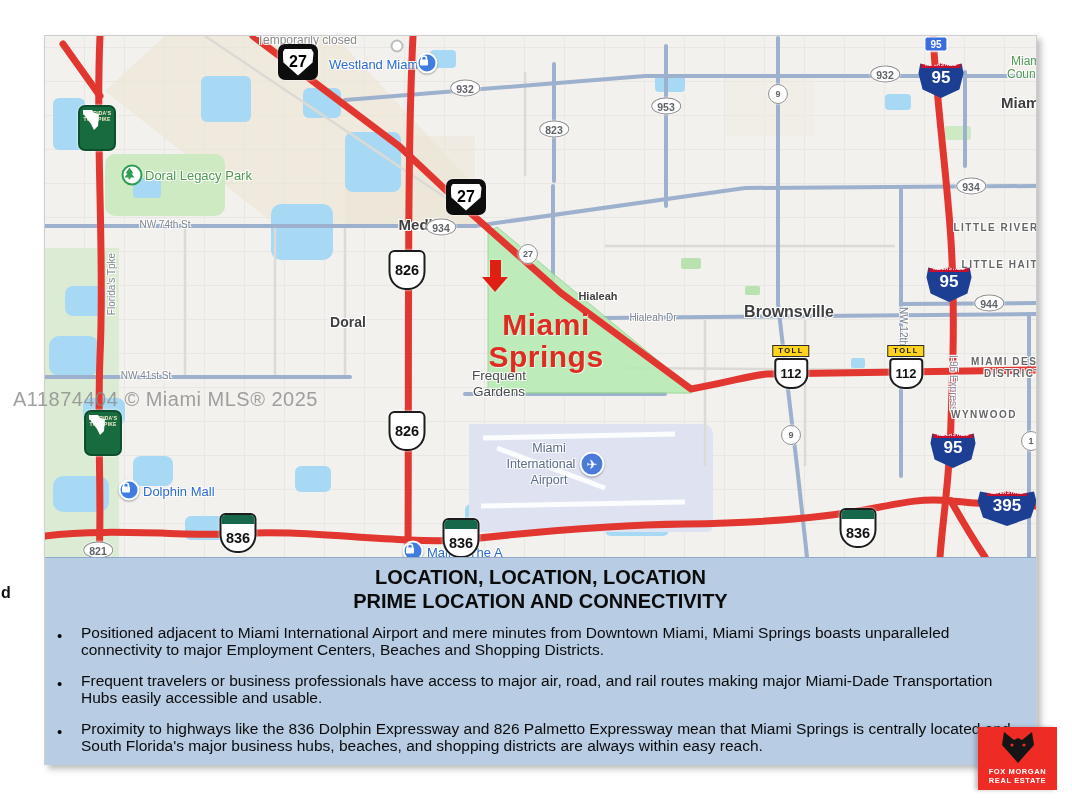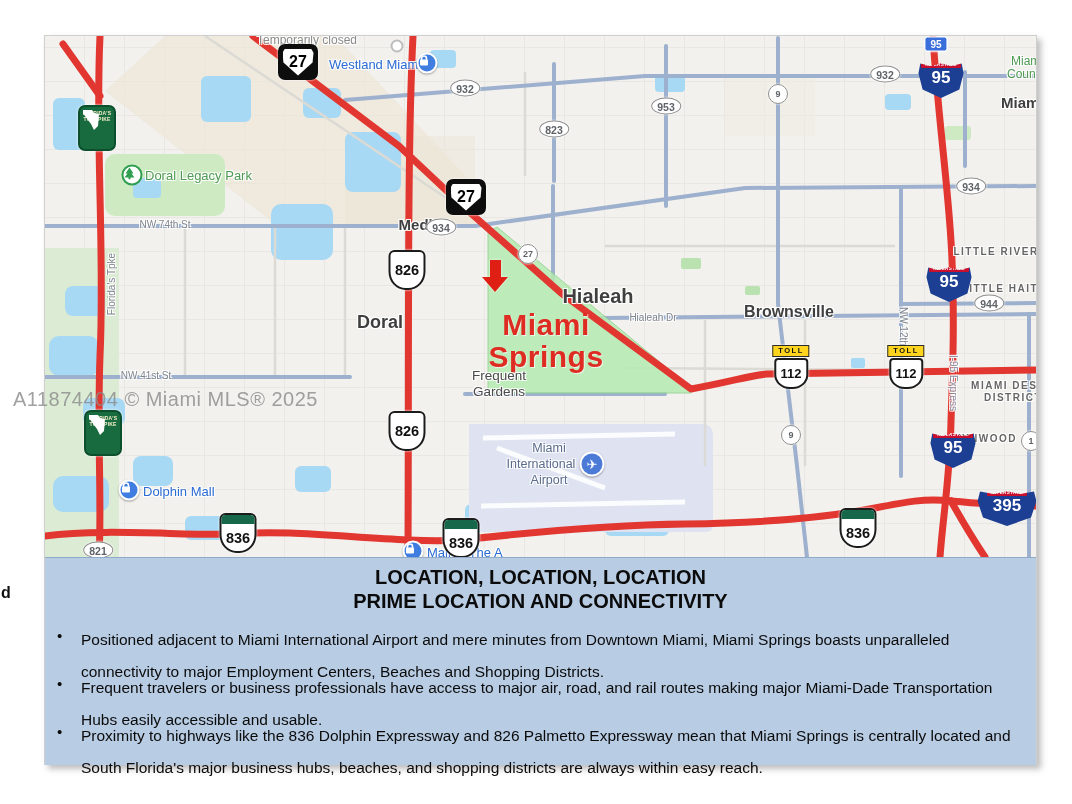--- a/index.html
+++ b/index.html
@@ -12,21 +12,21 @@
     background:
       repeating-linear-gradient(90deg, transparent 0 39px, #e9e7e3 39px 40px),
       repeating-linear-gradient(0deg, transparent 0 33px, #e9e7e3 33px 34px),
       #f2f1ee;}
   #map svg{position:absolute;left:0;top:0;}
   .lbl{position:absolute;transform:translate(-50%,-50%);white-space:nowrap;z-index:4;}
   .lbl.left{transform:translate(0,-50%);}
   .halo{text-shadow:-1px -1px 0 rgba(255,255,255,.95),1px -1px 0 rgba(255,255,255,.95),
         -1px 1px 0 rgba(255,255,255,.95),1px 1px 0 rgba(255,255,255,.95);}
   .city{color:#3f3f3f;font-weight:bold;}
-  .hood{color:#666;font-weight:bold;font-size:10px;letter-spacing:1.5px;margin-top:24px;}
+  .hood{color:#666;font-weight:bold;font-size:10px;letter-spacing:1.5px;}
   .street{color:#80858f;font-size:10px;}
   .poi-blue{color:#2a6bd3;font-size:13px;font-weight:500;}
   .park-green{color:#4e9a52;font-size:13px;}
   .vtext{transform:translate(-50%,-50%) rotate(90deg);}
   .vtext-up{transform:translate(-50%,-50%) rotate(-90deg);}
   .ms-red{color:#df2c22;font-weight:bold;font-size:30px;letter-spacing:.5px;
     text-shadow:1px 1px 0 rgba(255,255,255,.65);}
   
   .shield{position:absolute;transform:translate(-50%,-50%);z-index:5;filter:drop-shadow(0 0 1px #fff);}
   .ishield{width:46px;height:40px;background:#1c3f94;
@@ -74,21 +74,21 @@
   .red-arrow{display:flex;flex-direction:column;align-items:center;z-index:6;filter:drop-shadow(0 0 1px rgba(255,255,255,.8));}
   .red-arrow .shaft{width:11px;height:17px;background:#e01f14;}
   .red-arrow .head{width:0;height:0;border-left:13px solid transparent;border-right:13px solid transparent;
     border-top:15px solid #e01f14;}
   
   #panel{position:absolute;left:0;top:521px;width:991px;height:207px;background:#b8cce4;
     border-top:1px solid #8fa9c8;}
   .ptitle{position:absolute;left:0;width:100%;text-align:center;font-weight:bold;font-size:20px;color:#0b0b0b;}
   .bullet-row{position:absolute;left:12px;width:965px;display:flex;color:#0b0b0b;}
   .bullet-dot{width:24px;flex:none;font-size:15px;line-height:23px;}
-  .bullet-text{flex:1;font-size:15.5px;line-height:32px;}
+  .bullet-text{flex:1;font-size:15.5px;line-height:17px;}
   
   #watermark{position:absolute;left:13px;top:388px;font-size:20px;color:#8a8a8a;opacity:.8;
     letter-spacing:.5px;z-index:9;}
   #left-fragment{position:absolute;left:1px;top:584px;font-size:16px;font-weight:bold;color:#111;z-index:9;}
   #logo{position:absolute;left:978px;top:727px;width:79px;height:63px;background:#ee2b24;z-index:10;
     display:flex;flex-direction:column;align-items:center;justify-content:flex-end;padding-bottom:5px;
     box-sizing:border-box;box-shadow:-3px 0 4px rgba(100,100,100,.4);}
   #logo .fox{position:absolute;top:4px;left:50%;transform:translateX(-50%);}
   .logo-line{color:#fff;font-size:7.5px;font-weight:bold;letter-spacing:.6px;line-height:9px;}
 </style>
@@ -246,23 +246,23 @@
       </div>
 
       <div class="pin red-arrow" style="left:450px;top:240px;">
         <div class="shaft"></div>
           <div class="head"></div>
       </div>
 
       <div class="lbl ms-red" style="left:501px;top:289px;">Miami</div>
       <div class="lbl ms-red" style="left:501px;top:321px;">Springs</div>
 
-      <div class="lbl city halo" style="left:553px;top:260px;font-size:20px;font-weight:600;">Hialeah</div>
+      <div class="lbl city halo" style="left:553px;top:260px;font-size:11px;font-weight:600;">Hialeah</div>
       <div class="lbl street halo" style="left:608px;top:281px;">Hialeah Dr</div>
-      <div class="lbl city halo" style="left:303px;top:286px;font-size:18px;font-weight:600;margin-left:32px;">Doral</div>
+      <div class="lbl city halo" style="left:303px;top:286px;font-size:14px;font-weight:600;">Doral</div>
 
       <div class="lbl halo" style="left:454px;top:339px;font-size:13.5px;color:#4a4a4a;">Frequent</div>
       <div class="lbl halo" style="left:454px;top:355px;font-size:13.5px;color:#4a4a4a;">Gardens</div>
 
       <div class="lbl city halo" style="left:744px;top:276px;font-size:16px;font-weight:600;">Brownsville</div>
 
       <div class="shield tollshield" style="left:746px;top:331px;">
         <div class="tollband">TOLL</div>
         <div class="tollbody">112</div>
       </div>
@@ -365,14 +365,23 @@
       <div class="bullet-row" style="top:162px;">
         <div class="bullet-dot">•</div>
         <div class="bullet-text">Proximity to highways like the 836 Dolphin Expressway and 826 Palmetto Expressway mean that Miami Springs is centrally located and South Florida's major business hubs, beaches, and shopping districts are always within easy reach.</div>
       </div>
     </div>
   </div>
 
   <div id="watermark">A11874404 © Miami MLS® 2025</div>
   <div id="left-fragment">d</div>
 
+  <div id="logo">
+    <svg class="fox" width="40" height="34" viewBox="0 0 40 34">
+      <path d="M6,1 L16,9 L20,7 L24,9 L34,1 L36,14 L27,24 L20,32 L13,24 L4,14 Z" fill="#151515"></path>
+      <circle cx="14" cy="14" r="1.6" fill="#ee2b24"></circle>
+      <circle cx="26" cy="14" r="1.6" fill="#ee2b24"></circle>
+    </svg>
+    <div class="logo-line">FOX MORGAN</div>
+    <div class="logo-line">REAL ESTATE</div>
+  </div>
 
 </div>
 
 </body></html>

